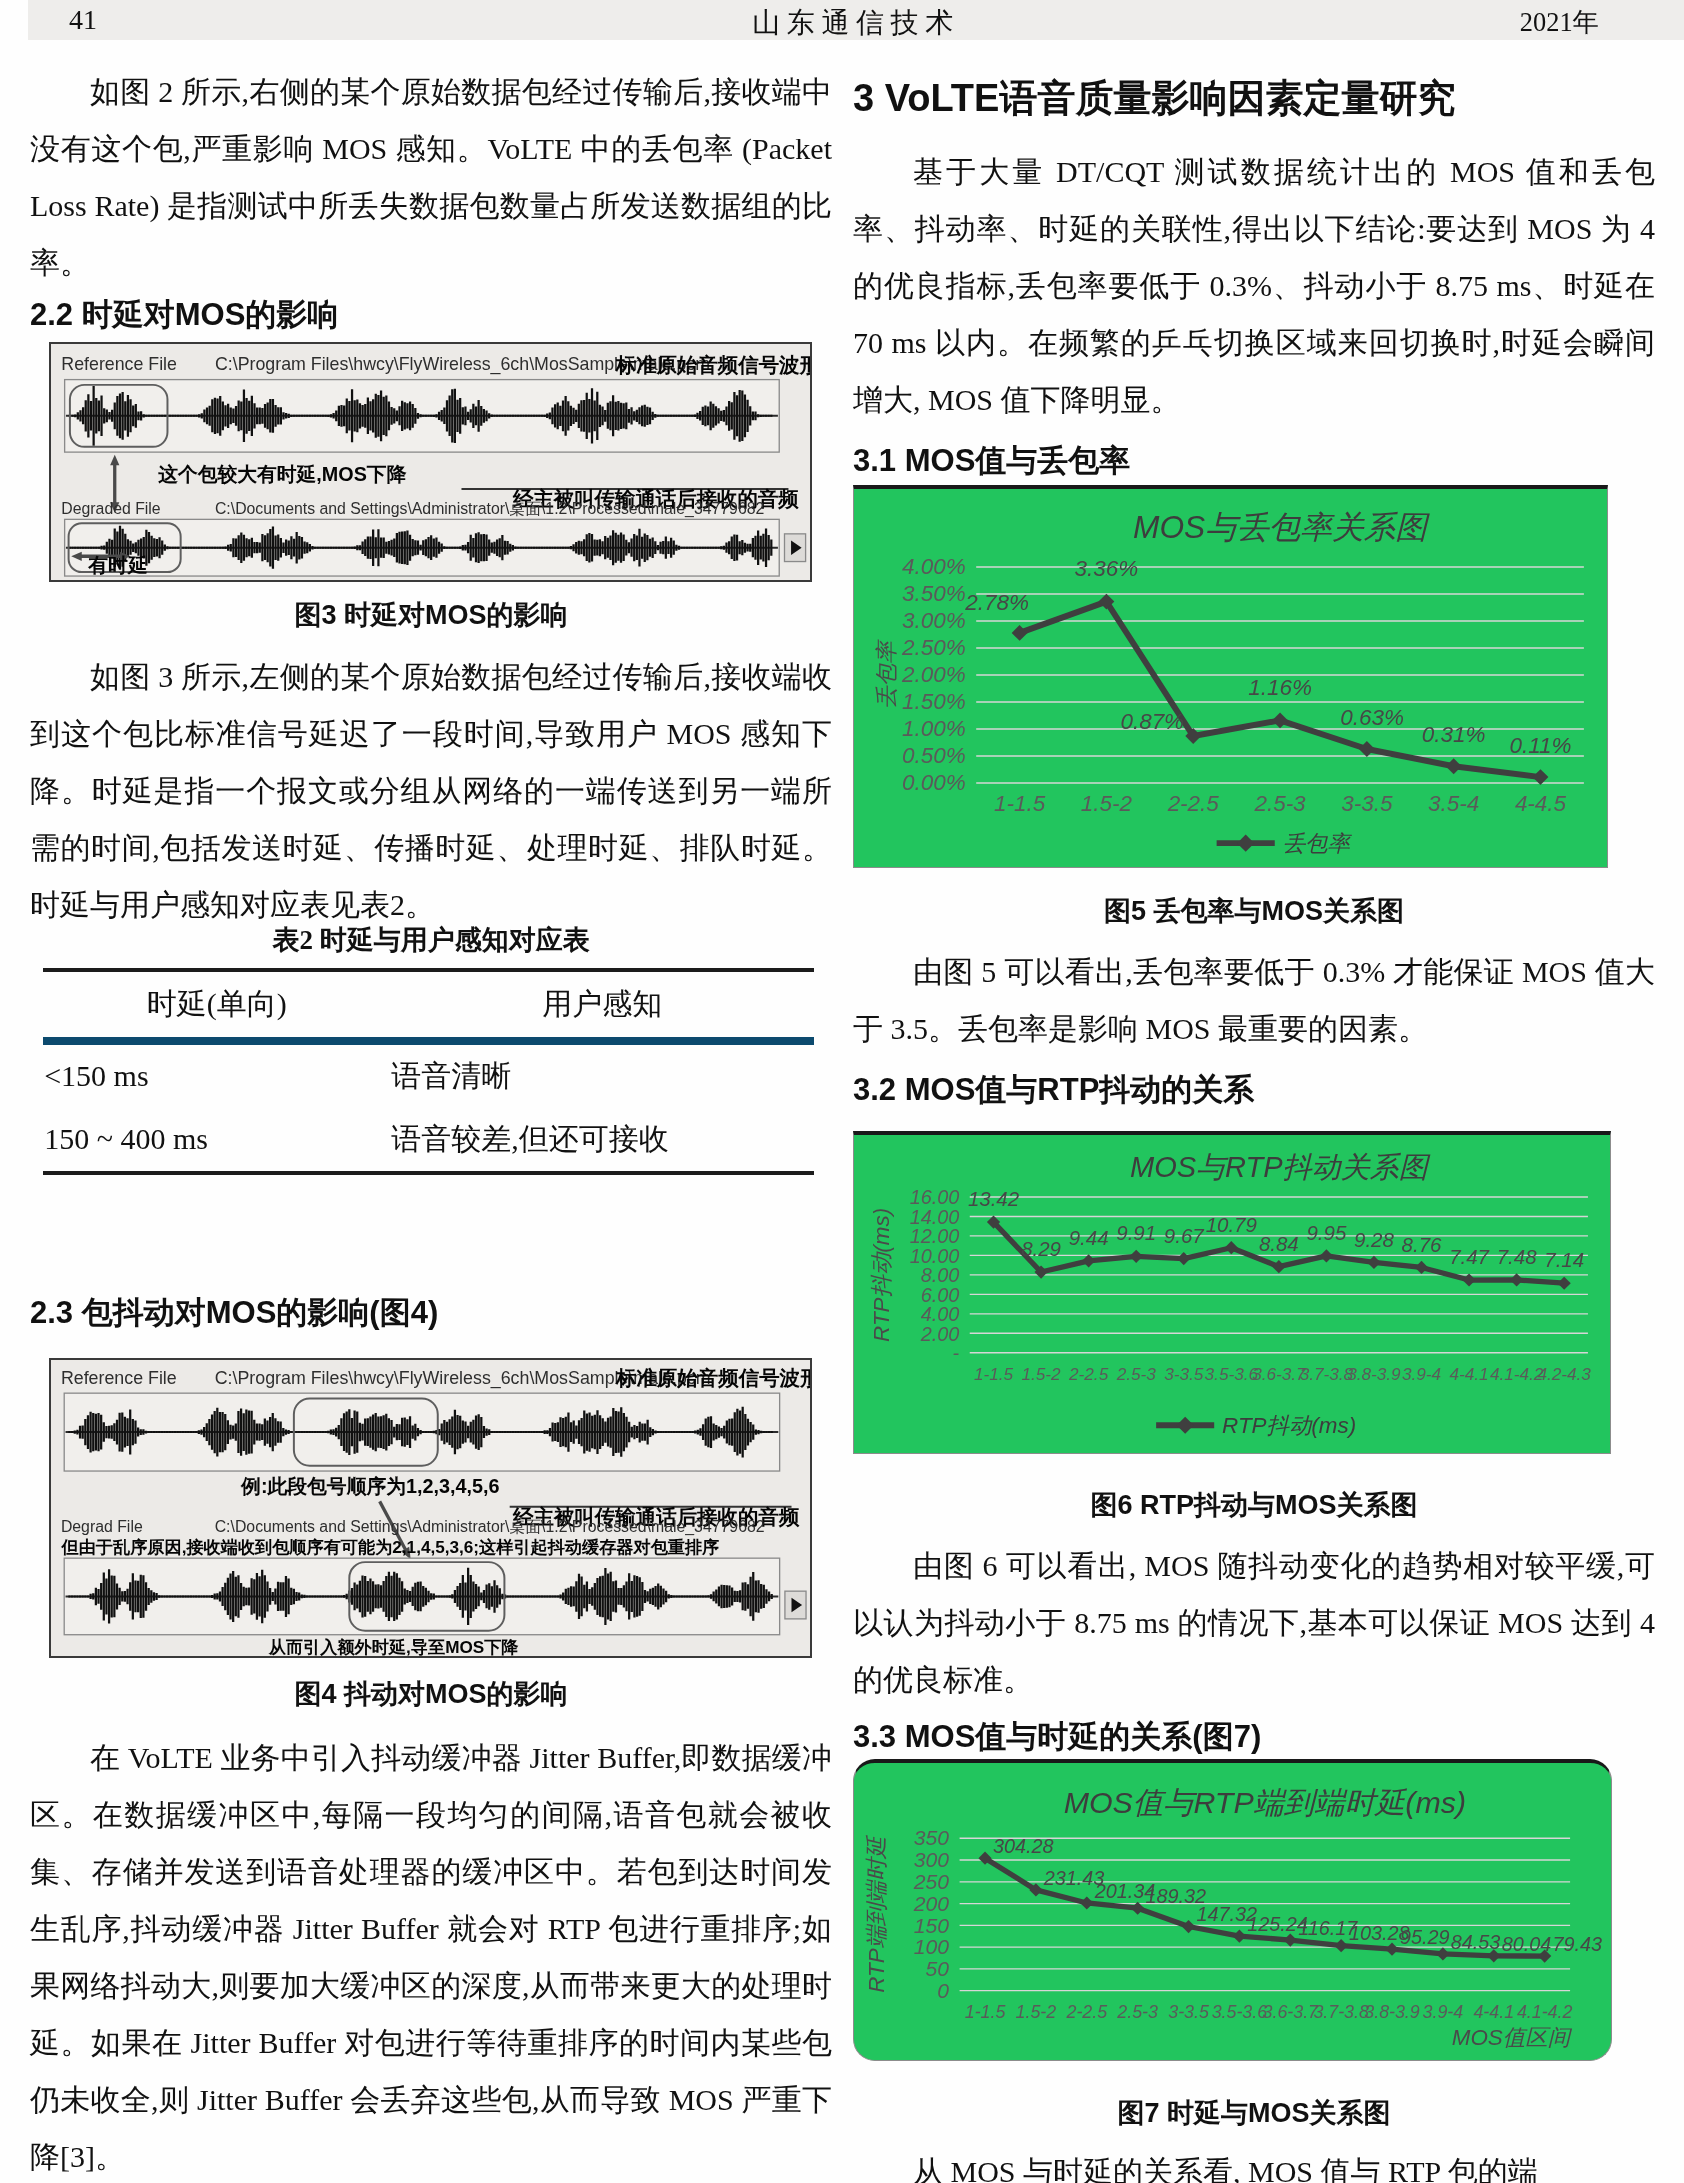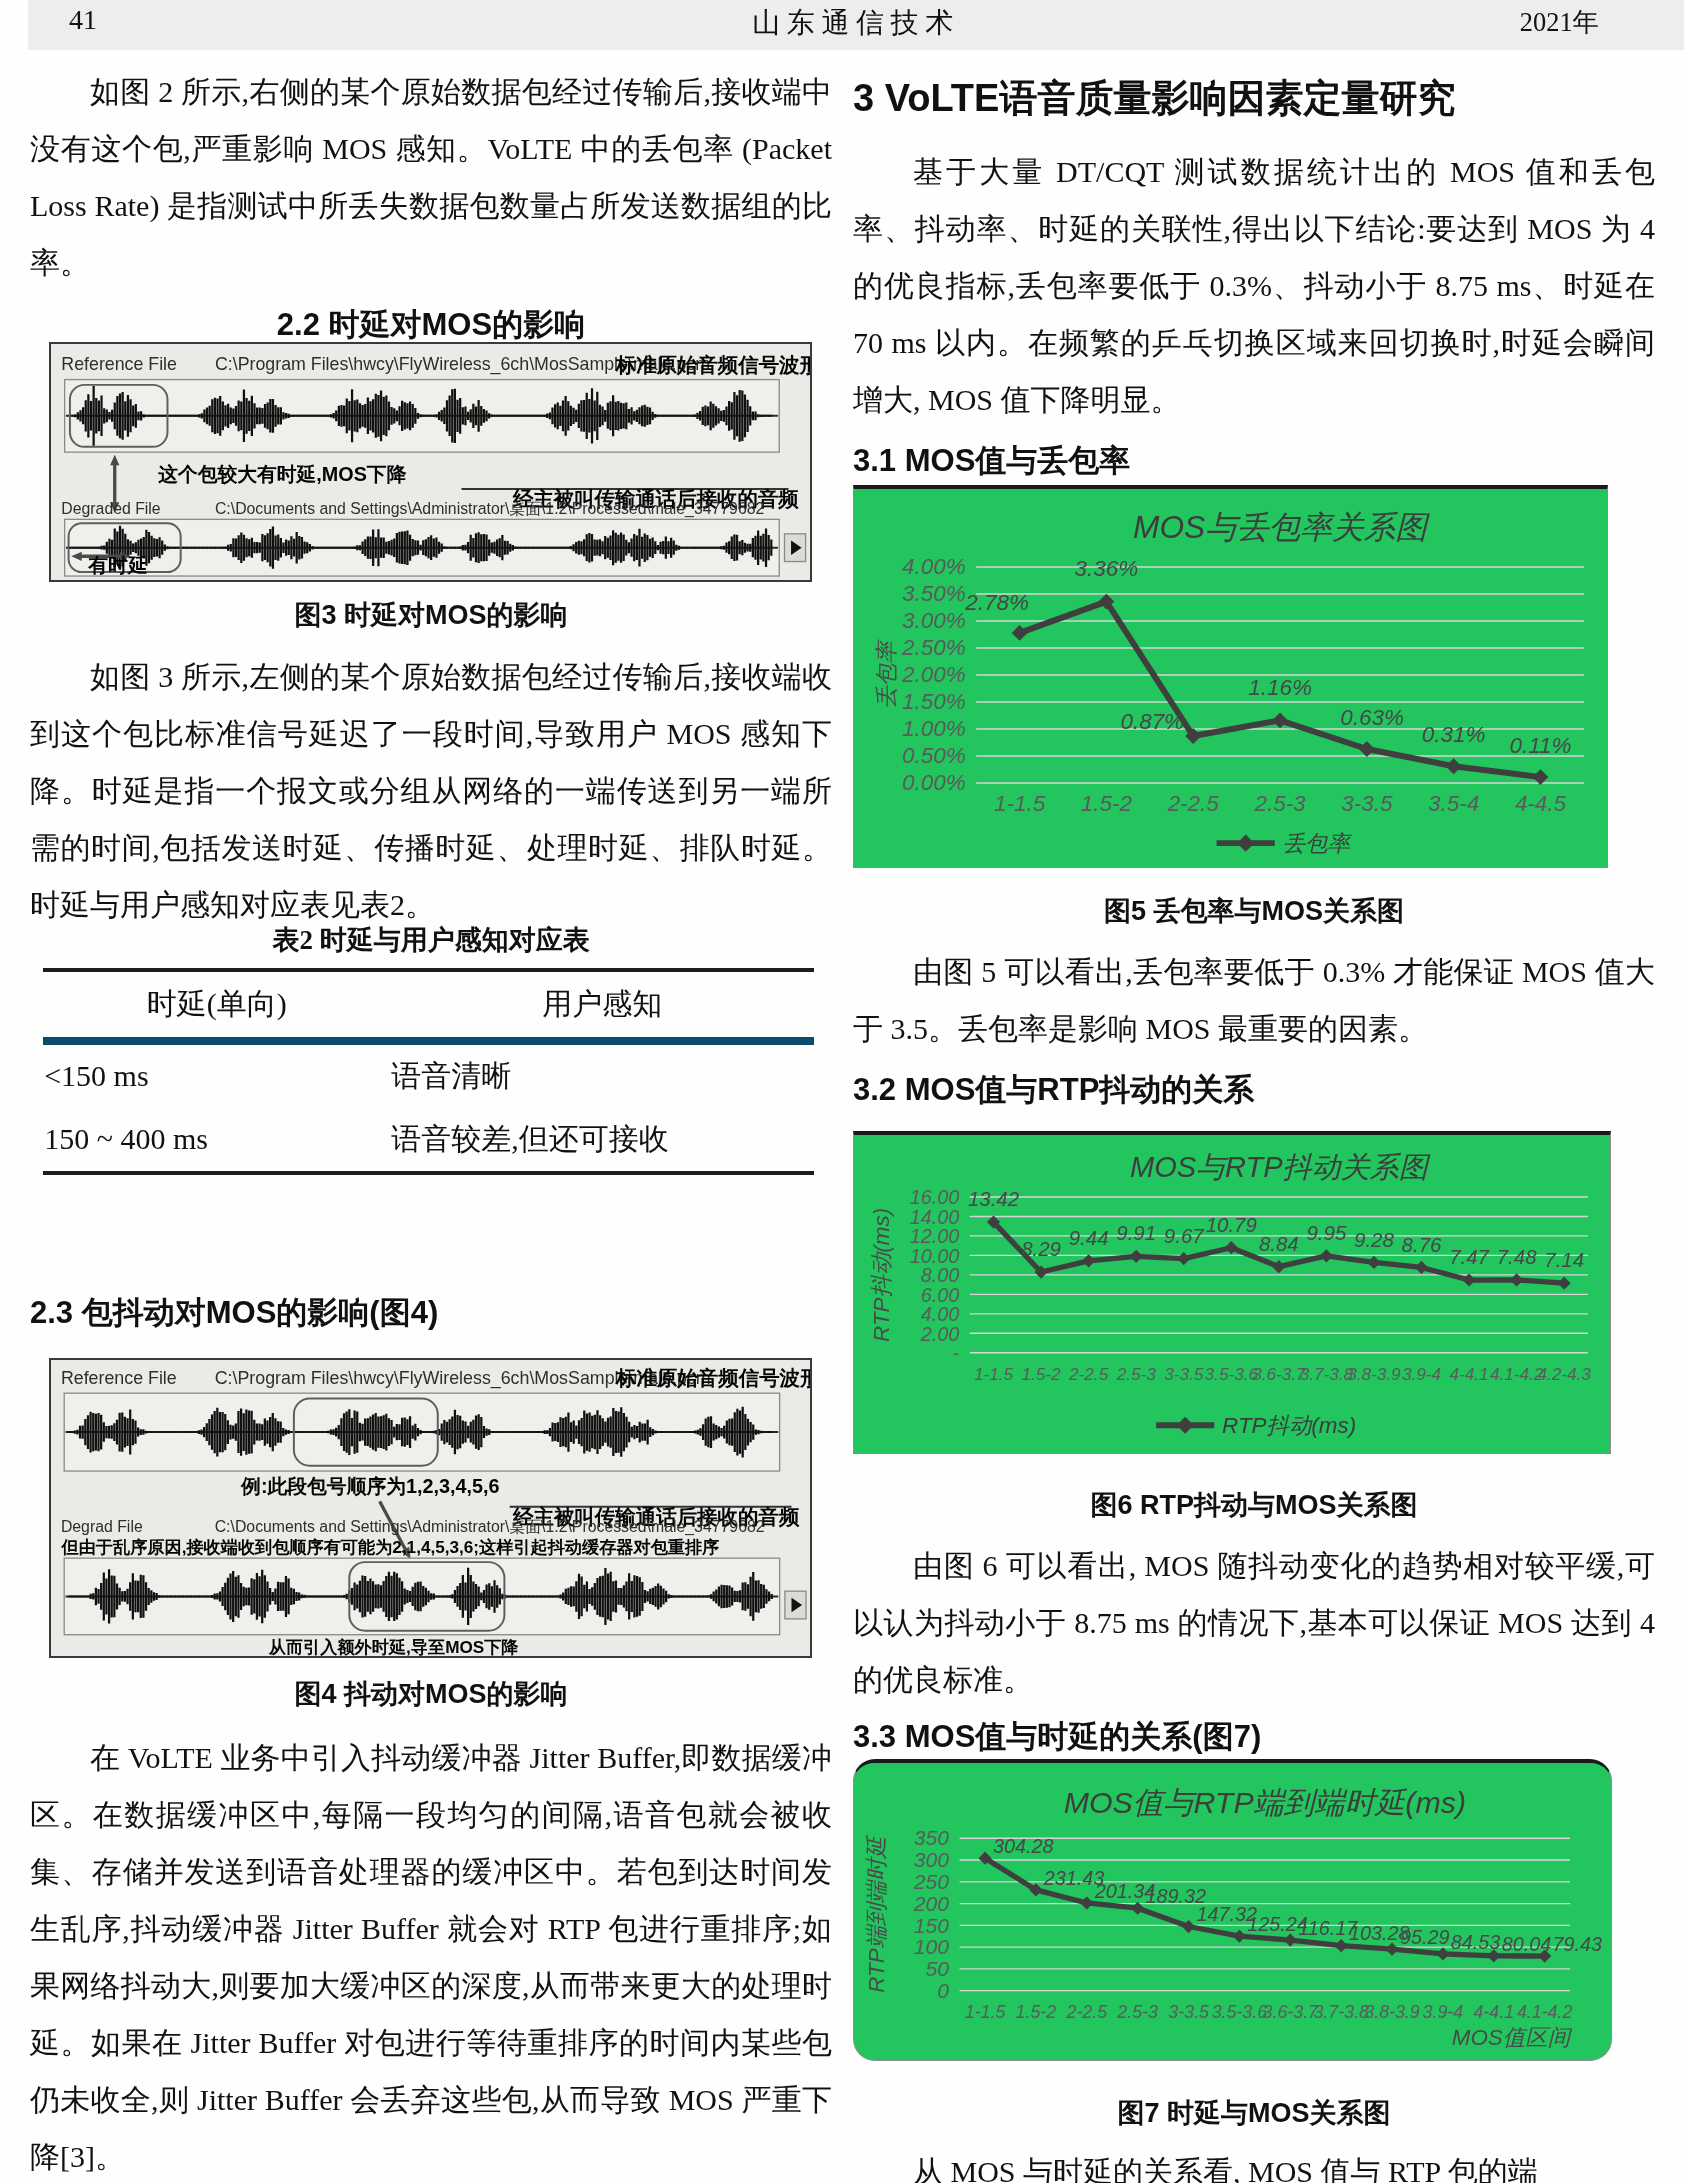--- a/index.html
+++ b/index.html
@@ -1,20 +1,20 @@
 <!DOCTYPE html>
 <html style="font-size:10.6px"><head>
 <meta charset="utf-8">
 <style>
   html,body{margin:0;padding:0;background:#ffffff;}
   body{width:1684px;height:2183px;font-family:"Liberation Serif","DejaVu Serif",serif;color:#111;}
   .page{position:relative;width:1684px;height:2183px;background:#fefefe;overflow:hidden;}
 
   
-  .phead{position:absolute;left:28px;top:0;right:0;height:50px;background:#eeedeb;}
+  .phead{position:absolute;left:28px;top:0;right:0;height:40px;background:#eeedeb;}
   .phead .pn{position:absolute;left:41px;top:4px;font-size:28px;}
   .phead .jt{position:absolute;left:0;right:0;top:4px;text-align:center;font-size:28px;letter-spacing:6.6px;}
   .phead .yr{position:absolute;right:85px;top:5.3px;font-size:26.4px;}
 
   .col{position:absolute;top:44px;height:2140px;}
   #colL{left:30px;width:802px;}
   #colR{left:853px;width:802px;}
   .col>*{position:absolute;left:0;}
 
   p.body{font-size:30px;line-height:57px;text-align:justify;text-indent:2em;margin:0;width:100%;}
@@ -57,21 +57,21 @@
   <div class="phead">
     <span class="pn">41</span>
     <span class="jt">山东通信技术</span>
     <span class="yr">2021年</span>
   </div>
 
   <div class="col" id="colL">
 
     <p class="body" style="top:18.5px;">如图 2 所示,右侧的某个原始数据包经过传输后,接收端中没有这个包,严重影响 MOS 感知。VoLTE 中的丢包率 (Packet Loss Rate) 是指测试中所丢失数据包数量占所发送数据组的比率。</p>
 
-    <h3 class="sec" style="top:260px;text-align:center;">2.2  时延对MOS的影响</h3>
+    <h3 class="sec" style="top:250px;">2.2  时延对MOS的影响</h3>
 
     <div class="figframe" style="top:298px;left:18.5px;width:759px;height:236px;">
       <svg viewBox="0 0 1150 358">
         <rect x="0" y="0" width="1150" height="358" fill="#eceae7"></rect>
         <text class="tref" x="15" y="40">Reference File</text>
         <text class="tref" x="248" y="40">C:\Program Files\hwcy\FlyWireless_6ch\MosSample\male.pcm</text>
         <text class="tnote" x="856" y="42">标准原始音频信号波形</text>
         <rect class="panel" x="20" y="54" width="1084" height="110"></rect>
         <g>
             <line x1="22" y1="109" x2="1102" y2="109" stroke="#2b2b2b" stroke-width="3"></line>

